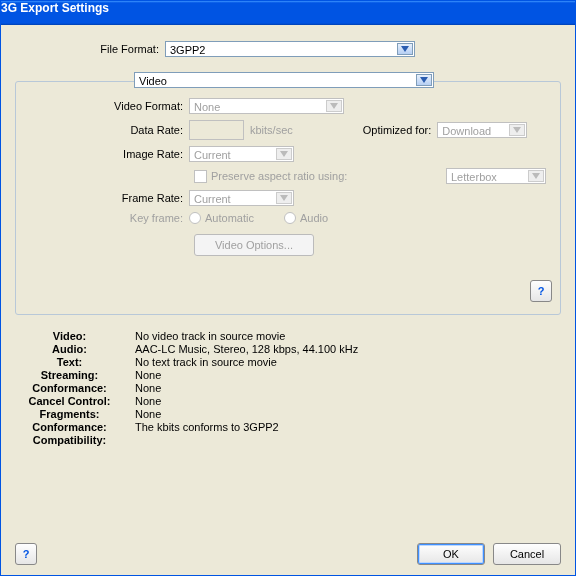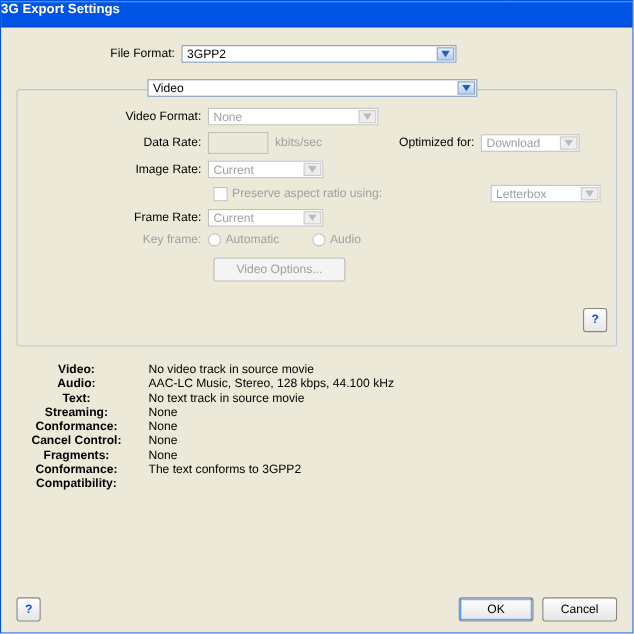--- a/index.html
+++ b/index.html
@@ -247,21 +247,21 @@
       <div class="srow">
           <div class="slbl">Cancel Control:</div>
           <div>None</div>
         </div>
       <div class="srow">
           <div class="slbl">Fragments:</div>
           <div>None</div>
         </div>
       <div class="srow">
           <div class="slbl">Conformance:</div>
-          <div>The text conforms to 3GPP2</div>
+          <div>The kbits conforms to 3GPP2</div>
         </div>
       <div class="srow">
           <div class="slbl">Compatibility:</div>
           <div></div>
         </div>
     </div>
 
     <div class="footer">
       <div class="help-btn">
         <span>?</span>

